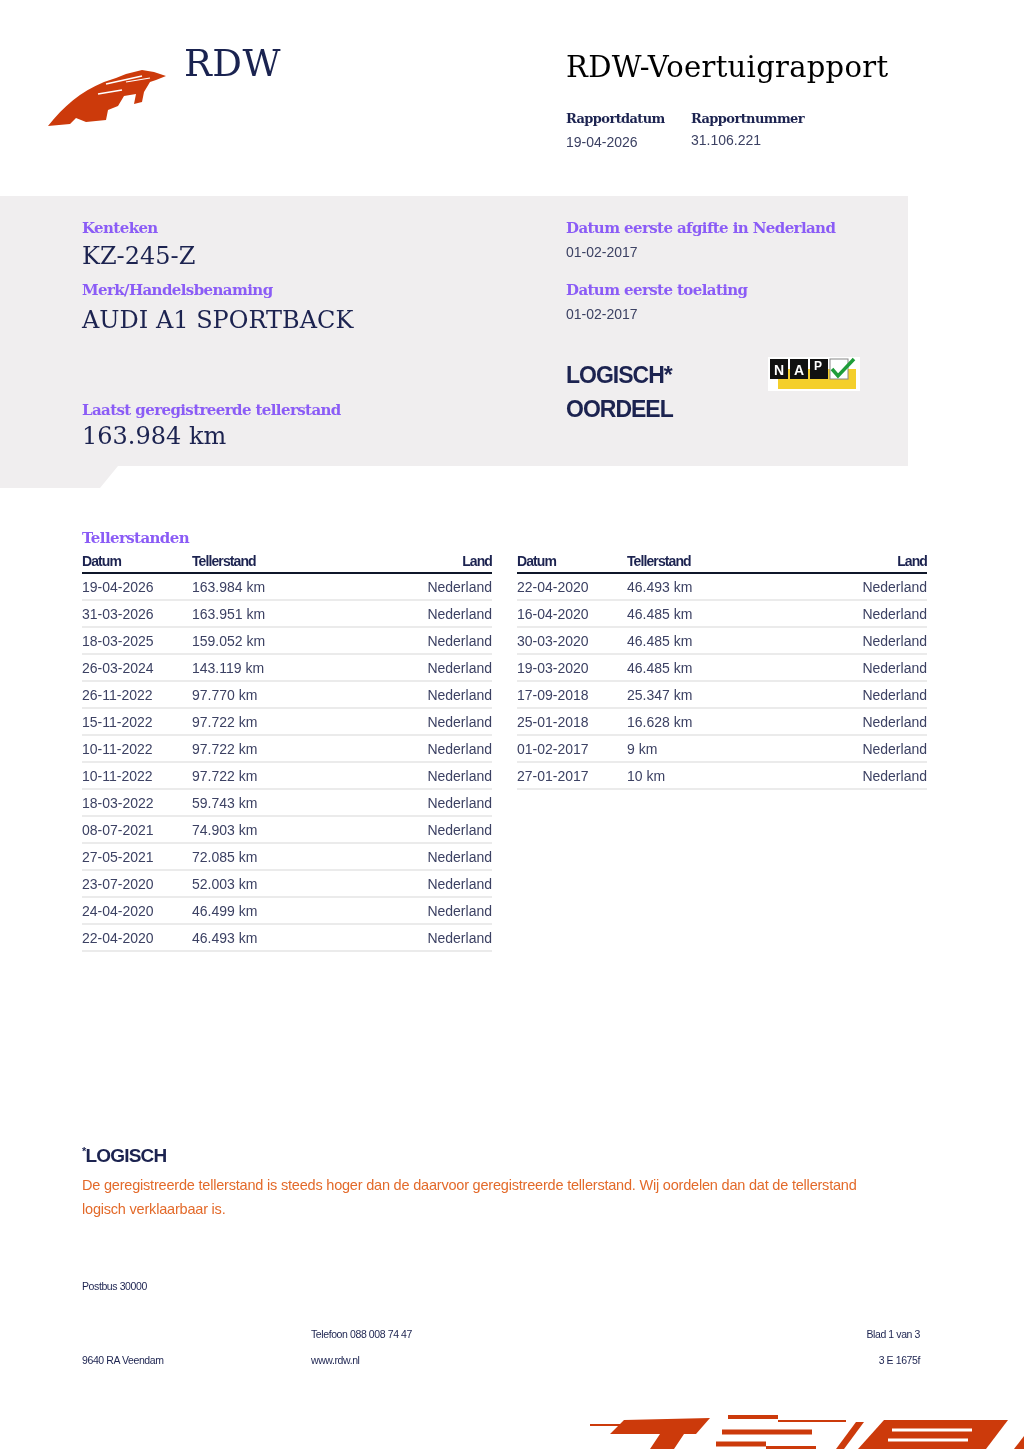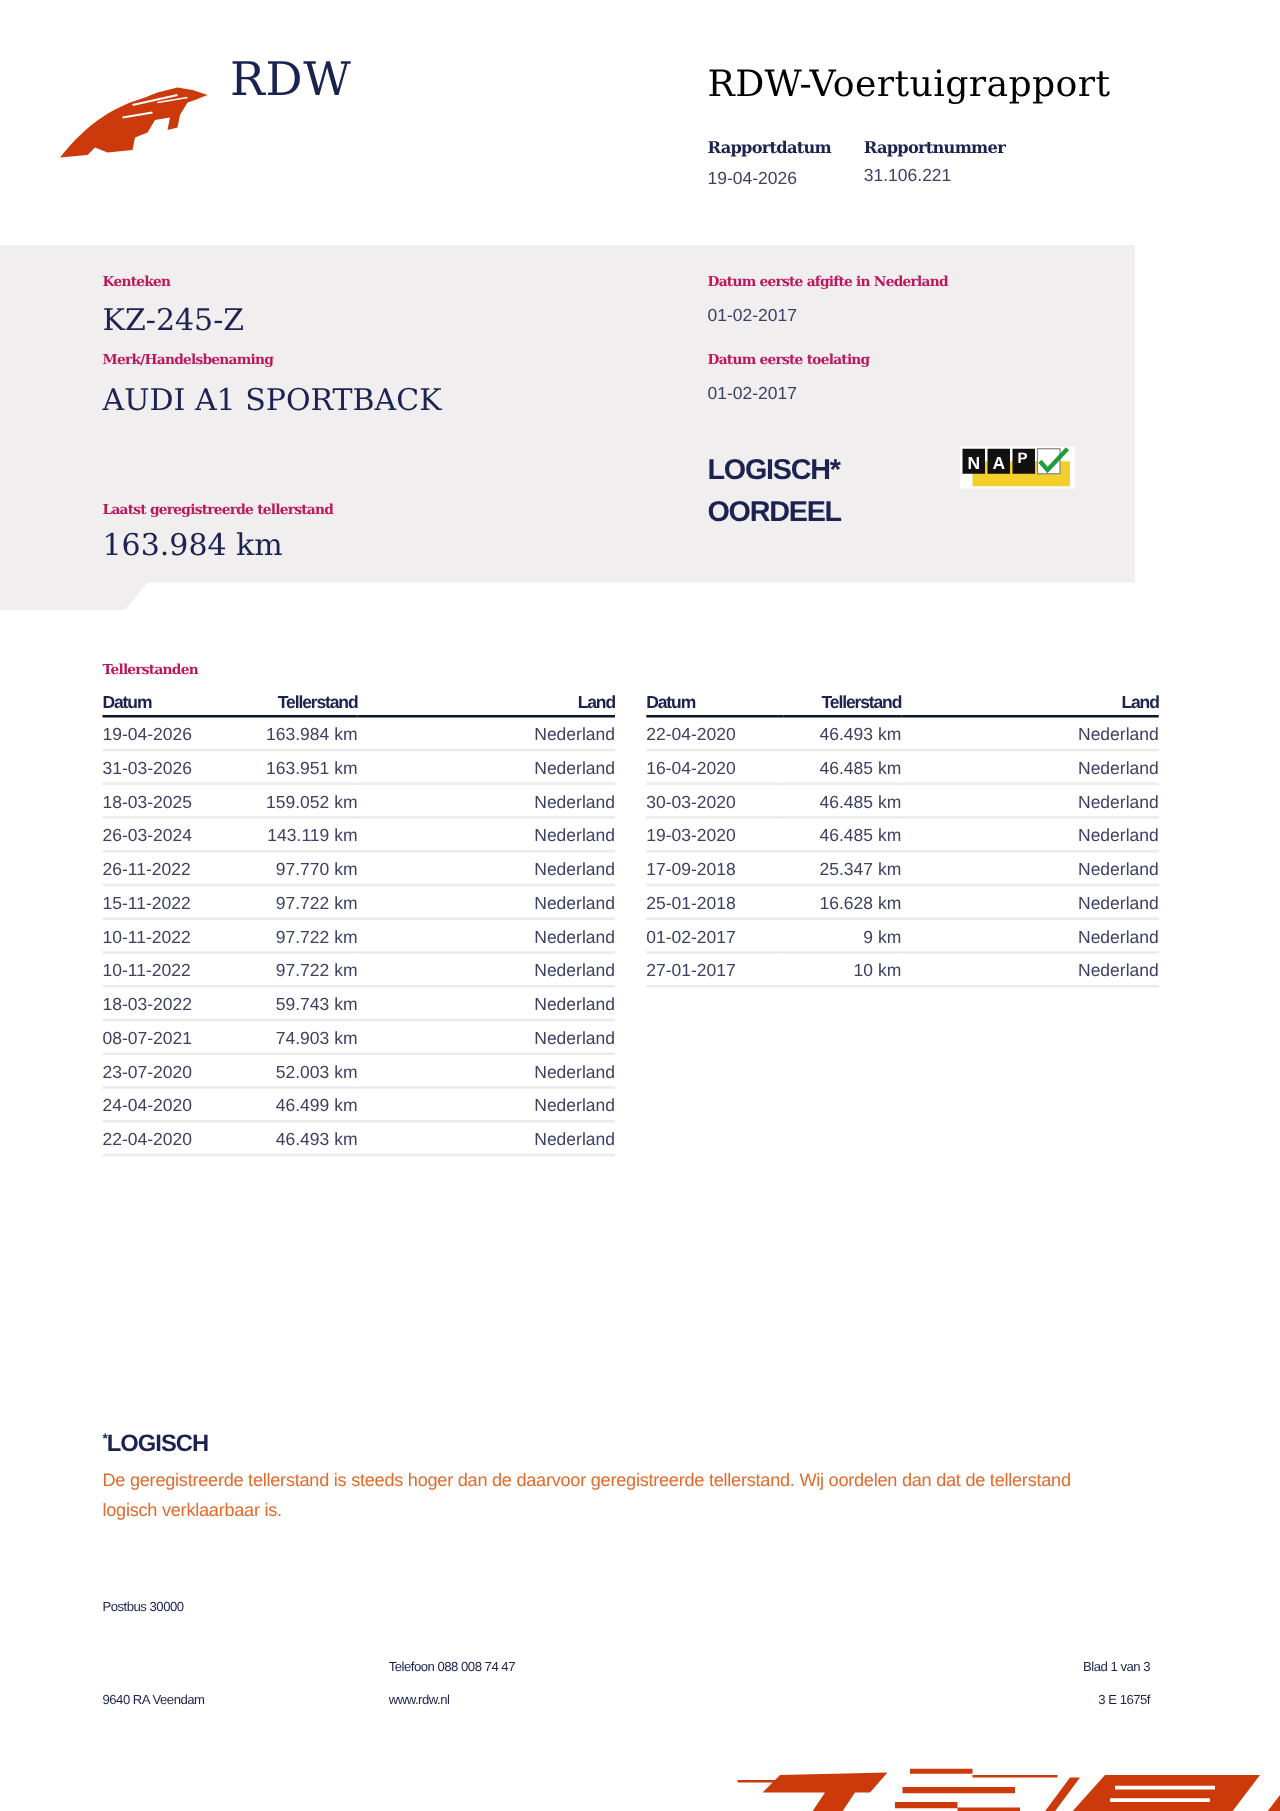--- a/index.html
+++ b/index.html
@@ -1,21 +1,21 @@
 <!DOCTYPE html>
 <html><head>
 <meta charset="utf-8">
 <style>
   html, body { margin: 0; padding: 0; background: #ffffff; }
   body { width: 1024px; height: 1449px; position: relative; overflow: hidden;
          font-family: "Liberation Sans", sans-serif; color: #1c2350; }
   .abs { position: absolute; }
   .serif { font-family: "DejaVu Serif", "Liberation Serif", serif; }
   .slab-label { font-family: "DejaVu Serif", "Liberation Serif", serif; font-weight: bold;
-                color: #be185d; font-size: 11px; letter-spacing: -0.6px; }
+                color: #8b5cf6; font-size: 15px; letter-spacing: -0.6px; }
 
   
   #logo { left: 46px; top: 66px; width: 122px; height: 62px; }
   #logo-text { left: 184px; top: 42px; font-size: 37px; color: #1a2350; letter-spacing: 0.5px; }
 
   
   #doc-title { left: 566px; top: 50px; font-size: 29px; color: #000000; letter-spacing: 0.3px; }
   .meta-label { font-family: "DejaVu Serif", "Liberation Serif", serif; font-weight: bold;
                 font-size: 13px; color: #1c2350; letter-spacing: -0.6px; }
   .meta-val { font-size: 14px; color: #3c4163; }
@@ -32,21 +32,21 @@
   #nap { left: 768px; top: 357px; width: 92px; height: 34px; }
 
   
   .tbl { width: 410px; border-collapse: collapse; }
   .tbl th { font-family: "Liberation Sans", sans-serif; font-weight: bold; font-size: 14px;
             color: #1c2350; letter-spacing: -0.9px; padding: 0 0 2px 0;
             border-bottom: 2px solid #0f172a; height: 19px; }
   .tbl td { font-size: 14px; color: #3c4163; height: 25px; padding: 0;
             border-bottom: 2px solid #ebebeb; }
   .c-date { text-align: left; width: 110px; }
-  .c-km   { text-align: right; width: 94px; }
+  .c-km   { text-align: left; width: 94px; }
   .c-land { text-align: right; }
 
   #section-title { left: 82px; top: 529px; }
 
   
   #fn-title { left: 82px; top: 1145px; font-weight: bold; font-size: 19px; color: #1c2350; letter-spacing: -0.8px; }
   #fn-title .star { font-size: 11px; vertical-align: top; }
   #fn-text { left: 82px; top: 1173px; width: 800px; font-size: 14.5px; line-height: 24px; color: #e36a2a; letter-spacing: -0.2px; }
 
   .foot { font-size: 10.5px; color: #1c2350; letter-spacing: -0.4px; }
@@ -155,20 +155,25 @@
         <td class="c-land">Nederland</td>
       </tr>
       <tr>
         <td class="c-date">18-03-2022</td>
         <td class="c-km">59.743 km</td>
         <td class="c-land">Nederland</td>
       </tr>
       <tr>
         <td class="c-date">08-07-2021</td>
         <td class="c-km">74.903 km</td>
+        <td class="c-land">Nederland</td>
+      </tr>
+      <tr>
+        <td class="c-date">27-05-2021</td>
+        <td class="c-km">72.085 km</td>
         <td class="c-land">Nederland</td>
       </tr>
       <tr>
         <td class="c-date">23-07-2020</td>
         <td class="c-km">52.003 km</td>
         <td class="c-land">Nederland</td>
       </tr>
       <tr>
         <td class="c-date">24-04-2020</td>
         <td class="c-km">46.499 km</td>

